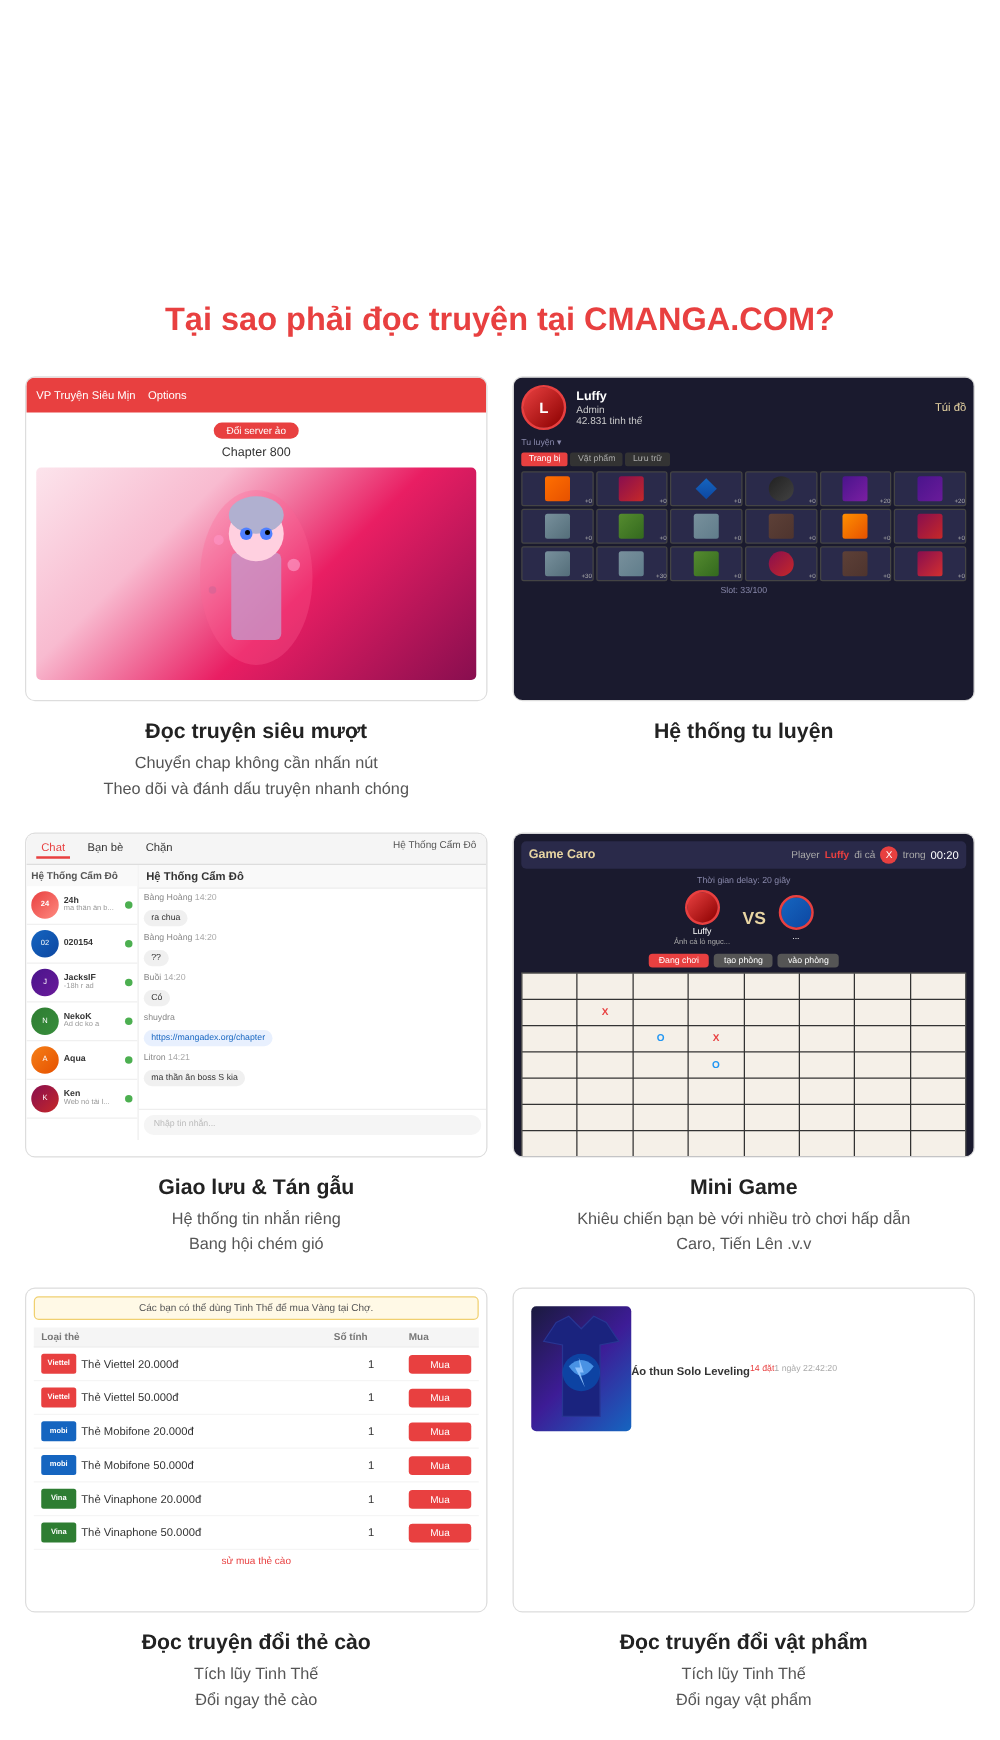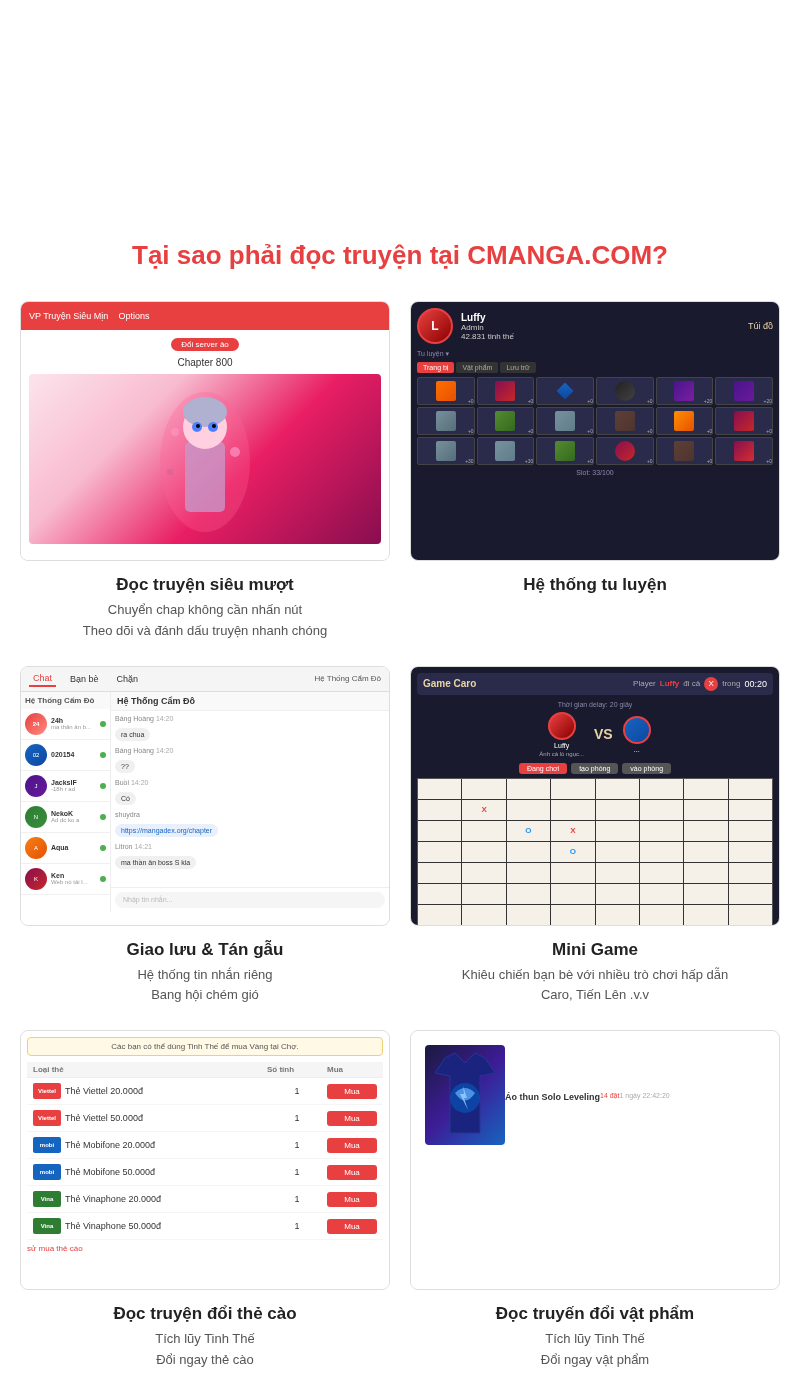--- a/index.html
+++ b/index.html
@@ -189,21 +189,20 @@
     
     .chat-screen {
       background: #fff;
     }
     .chat-topbar {
       display: flex;
       background: #f5f5f5;
       border-bottom: 1px solid #ddd;
       padding: 4px 8px;
       gap: 10px;
-      align-items: center;
     }
     .chat-tab {
       font-size: 9px;
       color: #333;
       padding: 2px 4px;
     }
     .chat-tab.active {
       color: #e84040;
       border-bottom: 2px solid #e84040;
     }
@@ -437,21 +436,21 @@
     .card-buy-btn {
       background: #e84040;
       color: #fff;
       border: none;
       border-radius: 3px;
       padding: 3px 8px;
       font-size: 8px;
       cursor: pointer;
     }
     .card-footer {
-      text-align: left;
+      text-align: center;
       font-size: 8px;
       color: #e84040;
       padding-top: 4px;
     }
 
     
     .items-exchange {
       background: #fff;
       padding: 6px;
     }

